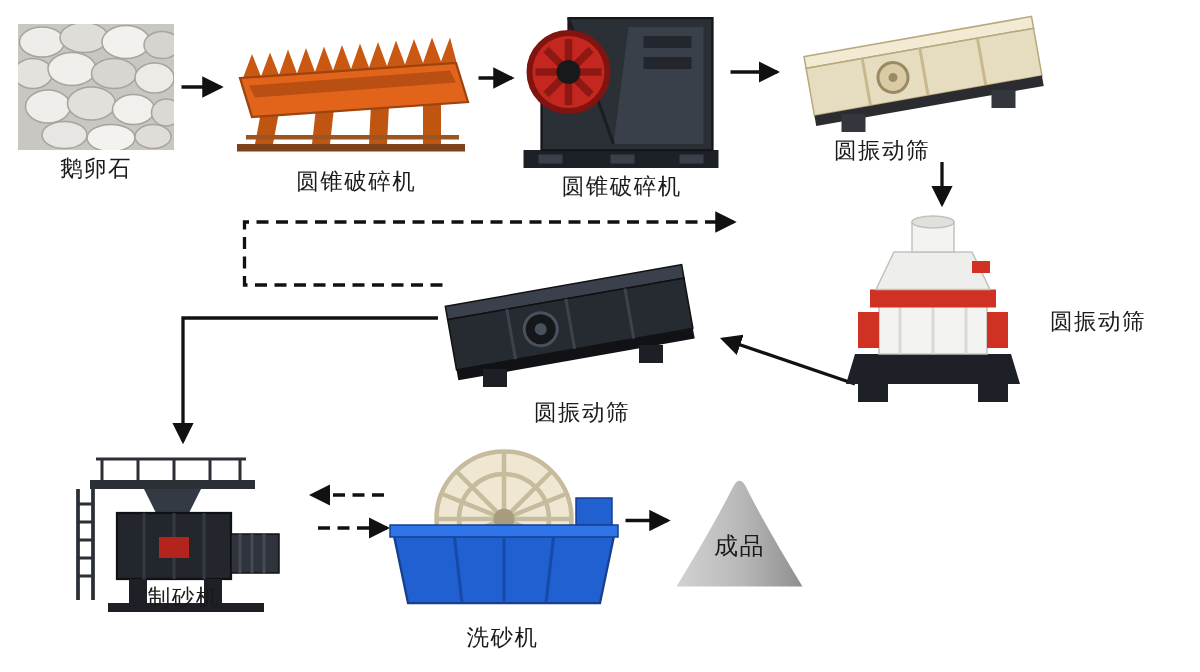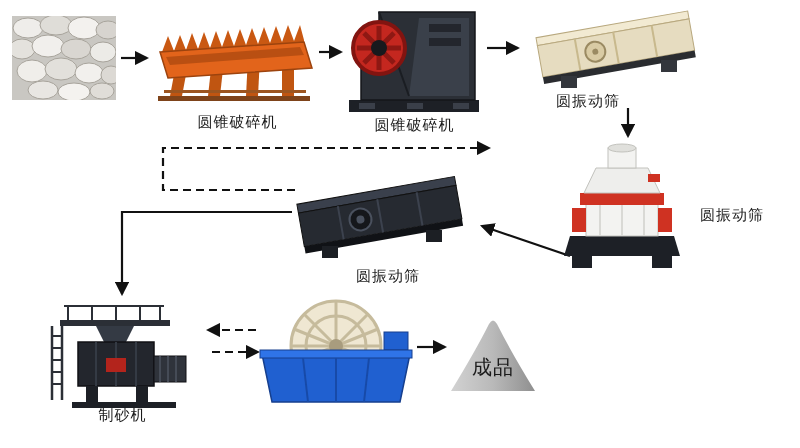--- a/index.html
+++ b/index.html
@@ -217,21 +217,23 @@
         <linearGradient id="pileg" x1="0" y1="0" x2="1" y2="0">
           <stop offset="0" stop-color="#d2d2d2"></stop>
           <stop offset="0.5" stop-color="#b9b9b9"></stop>
           <stop offset="1" stop-color="#8f8f8f"></stop>
         </linearGradient>
       </defs>
       <path d="M3,79 Q28,38 41,12 Q45,5 49,12 Q63,40 87,79 Z" fill="url(#pileg)"></path>
     </svg>
   </div>
 
+  <div class="label" style="left:10px;top:104px;width:108px">鹅卵石</div>
   <div class="label" style="left:170px;top:113px;width:135px">圆锥破碎机</div>
   <div class="label" style="left:347px;top:116px;width:135px">圆锥破碎机</div>
   <div class="label" style="left:528px;top:92px;width:120px">圆振动筛</div>
   <div class="label" style="left:692px;top:206px;width:80px">圆振动筛</div>
   <div class="label" style="left:328px;top:267px;width:120px">圆振动筛</div>
-  <div class="label" style="left:70px;top:406px;width:105px">制砂机</div>
-  <div class="label" style="left:448px;top:356px;width:90px;font-size:20px">成品</div>
+  <div class="label" style="left:70px;top:390px;width:105px">制砂机</div>
+  <div class="label" style="left:285px;top:417px;width:100px">洗砂机</div>
+  <div class="label" style="left:448px;top:356px;width:90px;font-size:16px">成品</div>
 
 </div>
 
 </body></html>

